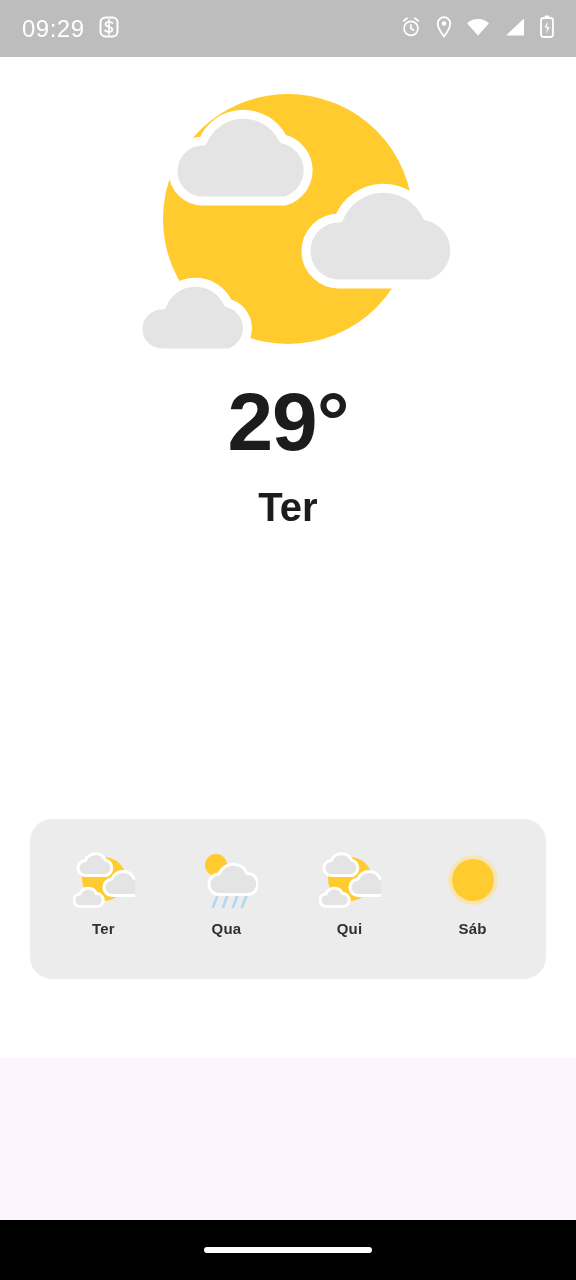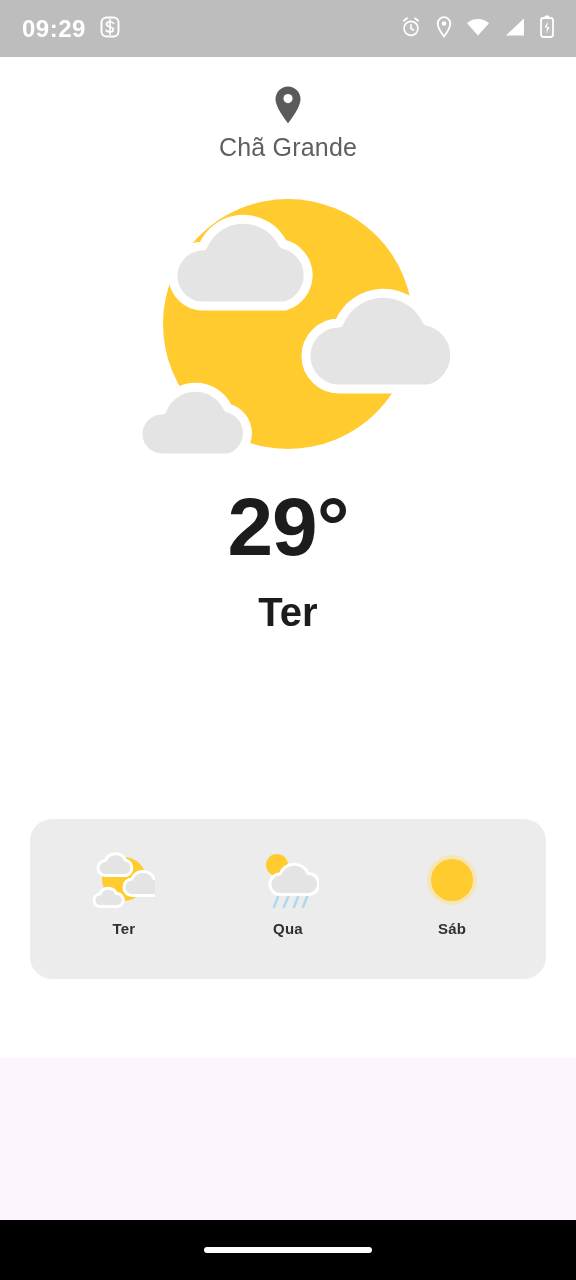--- a/index.html
+++ b/index.html
@@ -34,21 +34,21 @@
     flex: 0 0 auto;
   }
   .status-left {
     display: flex;
     align-items: center;
     gap: 14px;
   }
   .status-time {
     color: #ffffff;
     font-size: 24px;
-    font-weight: 700;
+    font-weight: 400;
     letter-spacing: 0.5px;
     line-height: 1;
   }
   .status-right {
     margin-left: auto;
     display: flex;
     align-items: center;
     gap: 14px;
   }
   .sicon { display: block; }
@@ -211,29 +211,20 @@
           <rect x="1" y="3" width="12" height="19" rx="2.5" fill="none" stroke="#ffffff" stroke-width="1.8"></rect>
           <rect x="4.6" y="0.6" width="4.8" height="2.6" rx="1" fill="#ffffff"></rect>
           <path d="M7.8 6.5 4.6 12.6h2.6L6.2 18.5 9.6 12h-2.6l0.8-5.5z" fill="#ffffff"></path>
         </svg>
       </span>
     </div>
   </div>
 
   <div class="content">
 
-    <div class="location">
-      <span>
-        <svg width="30" height="40" viewBox="0 0 30 40">
-          <path d="M15 1.5C8.1 1.5 2.5 7.1 2.5 14c0 9.1 12.5 24.3 12.5 24.3S27.5 23.1 27.5 14C27.5 7.1 21.9 1.5 15 1.5z" fill="#5a5a5a"></path>
-          <circle cx="15" cy="13.6" r="4.6" fill="#ffffff"></circle>
-        </svg>
-      </span>
-      <span class="location-name">Chã Grande</span>
-    </div>
 
     <div class="hero-icon">
       <svg width="340" height="260" viewBox="0 0 340 260">
 
         <circle cx="170" cy="130" r="125" fill="#FFCB2E"></circle>
 
         <g>
           <path d="M55 82
                    a30 30 0 0 1 30-30
                    a44 44 0 0 1 80 -2
@@ -289,20 +280,31 @@
               <line x1="21" y1="45" x2="17" y2="55"></line>
               <line x1="31" y1="45" x2="27" y2="55"></line>
               <line x1="41" y1="45" x2="37" y2="55"></line>
               <line x1="50" y1="45" x2="46" y2="55"></line>
             </g>
           </svg>
         </div>
         <div class="forecast-label">Qua</div>
       </div>
 
+      <div class="forecast-item">
+        <div class="forecast-icon">
+          <svg width="62" height="56" viewBox="0 0 62 56">
+            <circle cx="31" cy="27" r="22" fill="#FFCB2E"></circle>
+            <path d="M5 16 a7.5 7.5 0 0 1 7.5 -7.5 a11 11 0 0 1 20 -0.5 a8 8 0 0 1 0.5 15.5 h-20 a7.5 7.5 0 0 1 -8 -7.5 z" fill="#E4E4E4" stroke="#ffffff" stroke-width="3" stroke-linejoin="round"></path>
+            <path d="M31 35 a8 8 0 0 1 8 -8 a12 12 0 0 1 22 -0.5 a8.5 8.5 0 0 1 0.5 17 h-22 a8 8 0 0 1 -8.5 -8.5 z" fill="#E4E4E4" stroke="#ffffff" stroke-width="3" stroke-linejoin="round"></path>
+            <path d="M1 48 a6 6 0 0 1 6 -6 a9 9 0 0 1 16.5 -0.5 a6.5 6.5 0 0 1 0.5 13 h-16.5 a6 6 0 0 1 -6.5 -6.5 z" fill="#E4E4E4" stroke="#ffffff" stroke-width="3" stroke-linejoin="round"></path>
+          </svg>
+        </div>
+        <div class="forecast-label">Qui</div>
+      </div>
 
 
       <div class="forecast-item">
         <div class="forecast-icon">
           <svg width="62" height="56" viewBox="0 0 62 56">
             <circle cx="31" cy="28" r="25" fill="#FFE08A" opacity="0.55"></circle>
             <circle cx="31" cy="28" r="21" fill="#FFCB2E"></circle>
           </svg>
         </div>
         <div class="forecast-label">Sáb</div>

